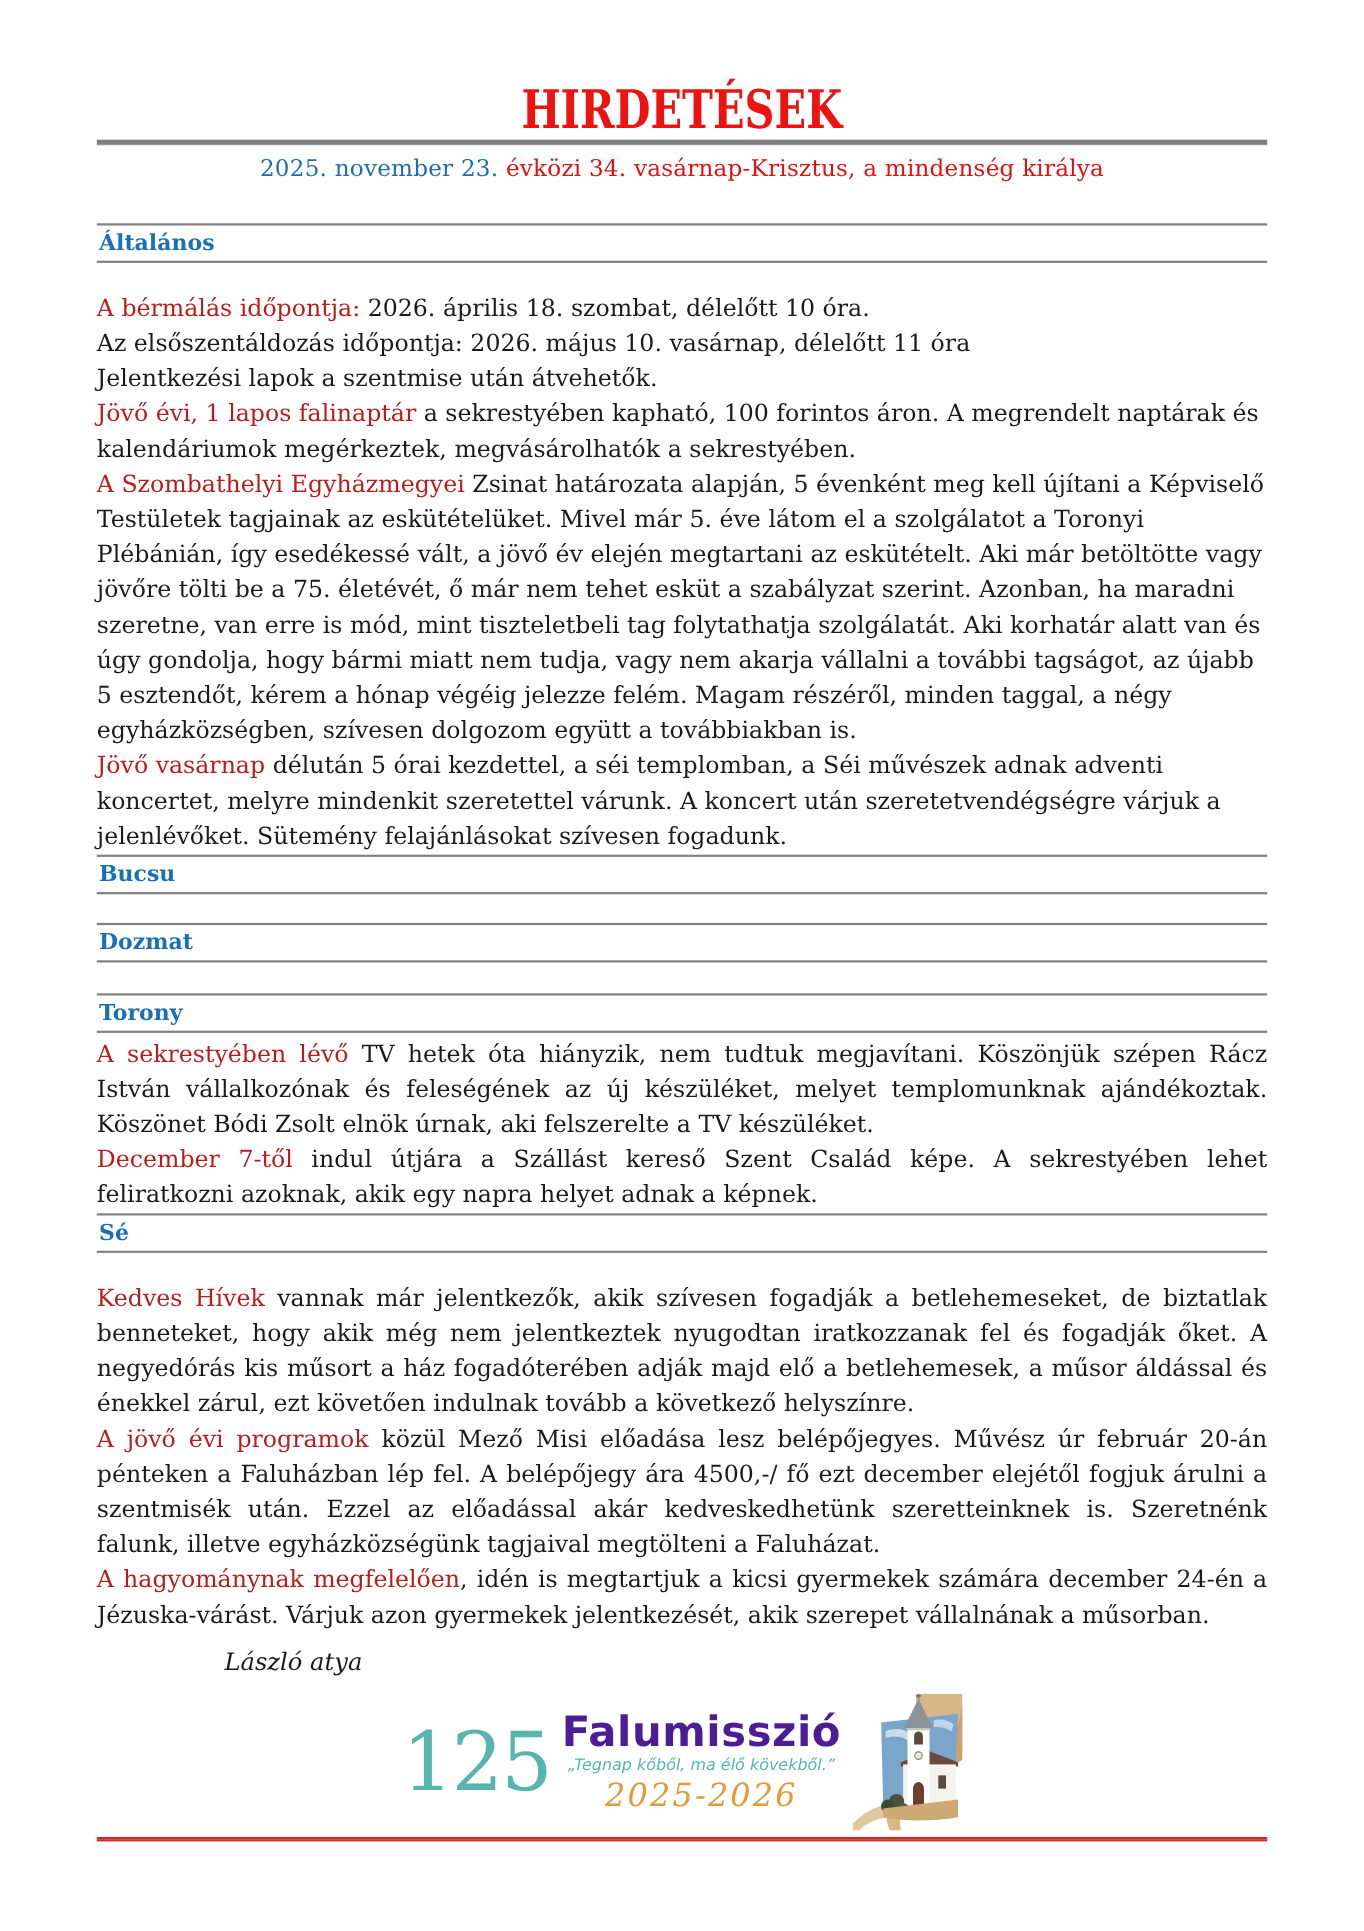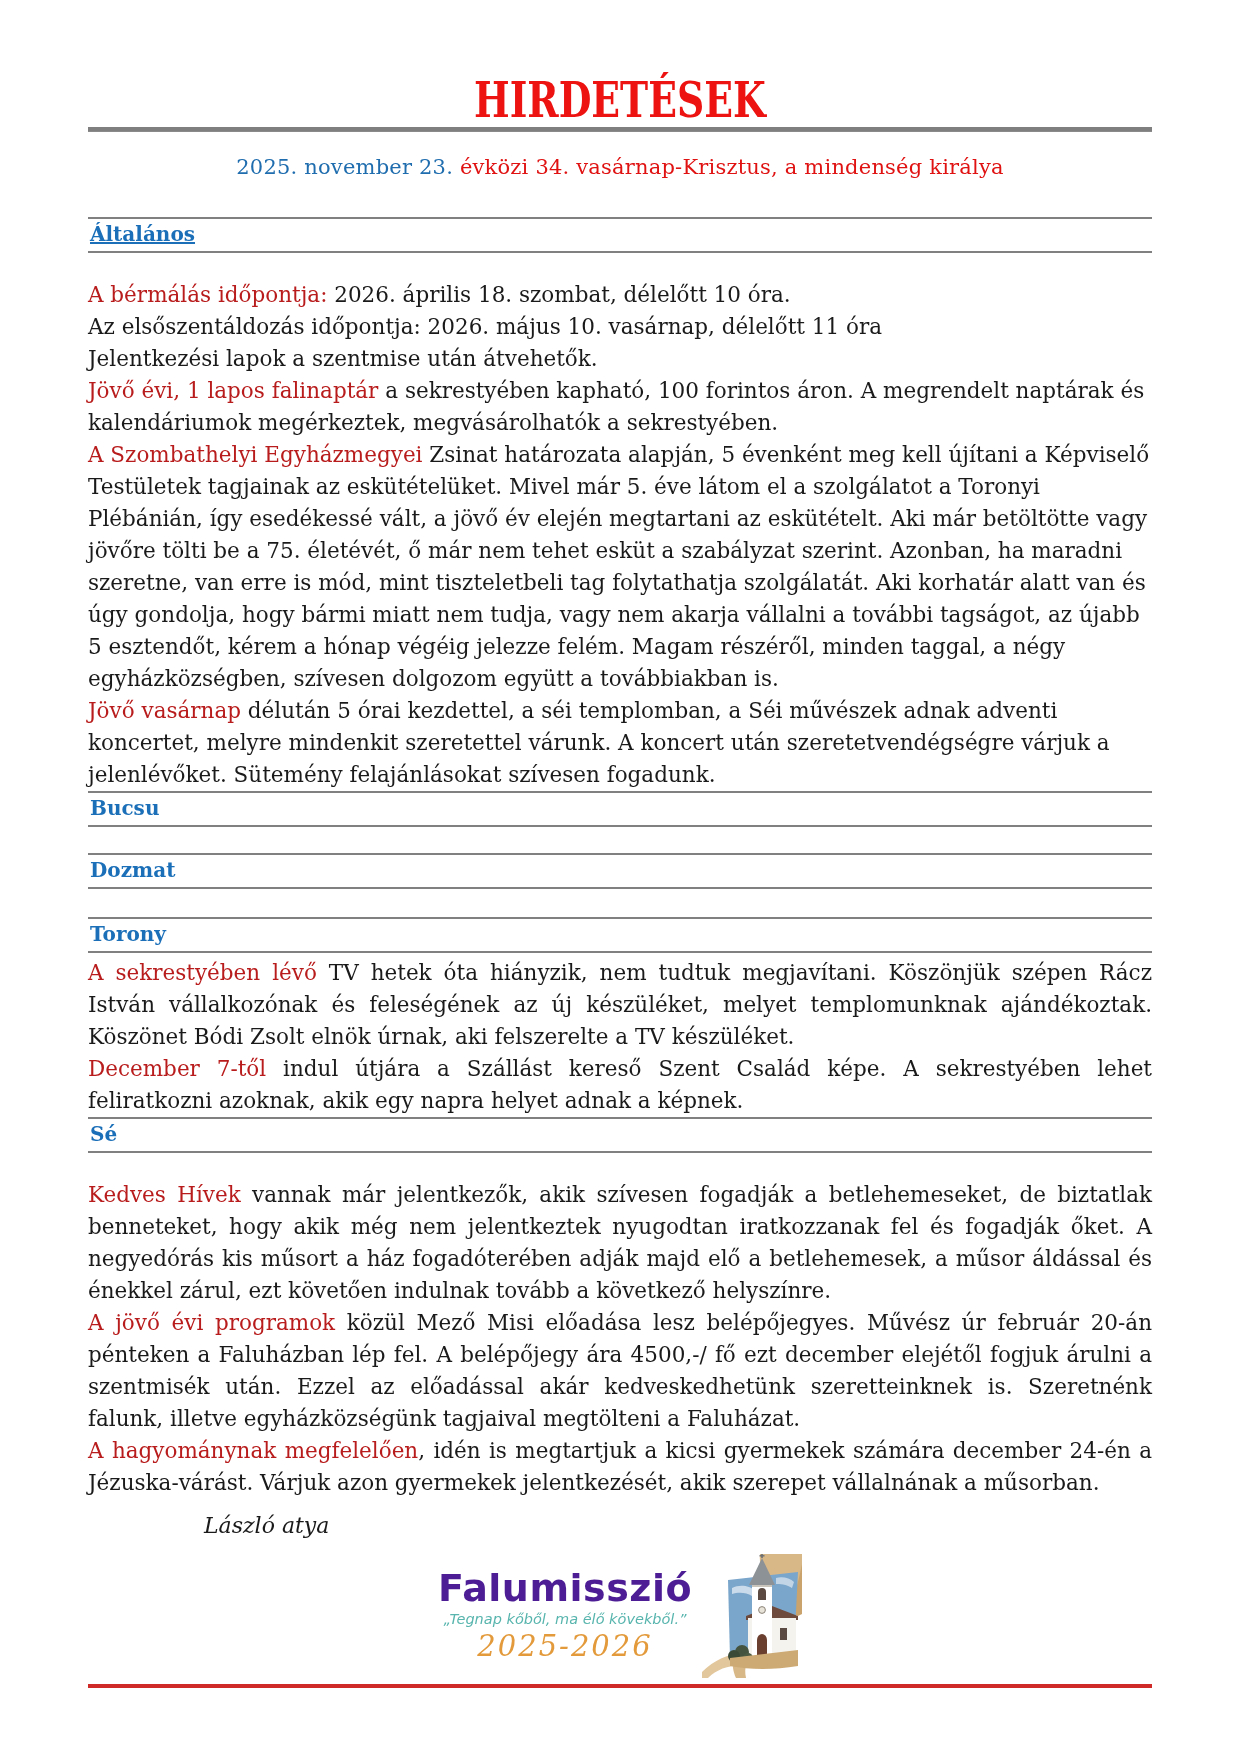--- a/index.html
+++ b/index.html
@@ -28,39 +28,39 @@
     line-height:1.0;
     font-family:"DejaVu Serif", serif;
   }
   .rule-thick-thin {
     margin-top:3px;
     height:3px;
     border-top:4px solid #7f7f7f;
     border-bottom:1px solid #8a8a8a;
   }
   .subtitle {
-    margin-top:23px;
+    margin-top:9px;
     text-align:center;
     font-size:21px;
     letter-spacing:0.2px;
   }
   .subtitle .date-part { color:#1f6dae; }
   .subtitle .feast-part { color:#e01212; }
 
   
   .section-heading {
     border-top:2px solid #808080;
     border-bottom:2px solid #808080;
     color:#1b6fb8;
     font-weight:bold;
     font-size:20px;
     padding:3px 0 5px 2px;
     line-height:1.2;
   }
-  .sp-large { margin-top:38px;text-decoration:underline; }      
+  .sp-large { margin-top:38px; }      
   .gap-after-heading { height:26px; }
   .gap-small { height:4px; }
   .gap-between-headings { height:28px; }
 
   .para {
     font-size:21.5px;
     line-height:32px;
     text-align:left;
   }
   .para.justify { text-align:justify; }
@@ -178,20 +178,21 @@
   <div class="para justify">
     <span class="lead">A jövő évi programok</span><span> közül Mező Misi előadása lesz belépőjegyes. Művész úr február 20-án pénteken a Faluházban lép fel. A belépőjegy ára 4500,-/ fő ezt december elejétől fogjuk árulni a szentmisék után. Ezzel az előadással akár kedveskedhetünk szeretteinknek is. Szeretnénk falunk, illetve egyházközségünk tagjaival megtölteni a Faluházat.</span>
   </div>
   <div class="para justify">
     <span class="lead">A hagyománynak megfelelően</span><span>, idén is megtartjuk a kicsi gyermekek számára december 24-én a Jézuska-várást. Várjuk azon gyermekek jelentkezését, akik szerepet vállalnának a műsorban.</span>
   </div>
 
   <div class="signature">László atya</div>
 
   <div class="logo">
+    <div class="logo-number">125</div>
     <div class="logo-textcol">
       <div class="logo-name">Falumisszió</div>
       <div class="logo-tagline">„Tegnap kőből, ma élő kövekből.”</div>
       <div class="logo-years">2025-2026</div>
     </div>
     <svg class="church-img" viewBox="0 0 100 124" xmlns="http://www.w3.org/2000/svg">
 
       <path d="M58,0 L100,0 L100,52 C88,58 74,50 66,34 C60,22 57,10 58,0 Z" fill="#d9b887"></path>
       <path d="M100,10 C96,30 92,44 86,58 L96,62 L100,60 Z" fill="#c9a36b"></path>
       <path d="M34,124 C28,110 30,96 42,88 L52,98 C44,106 42,114 44,124 Z" fill="#d9b887"></path>

